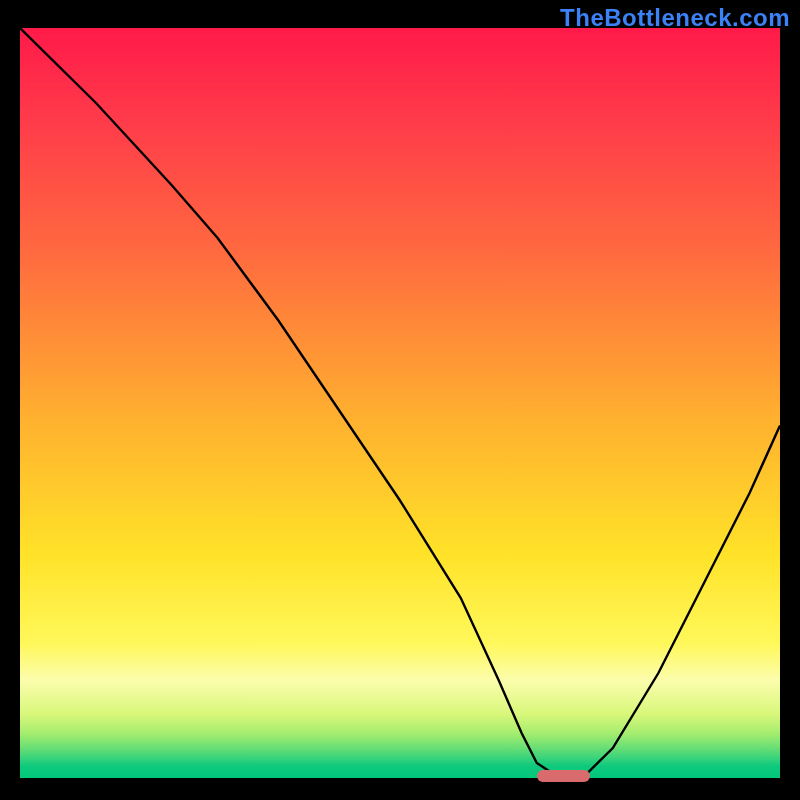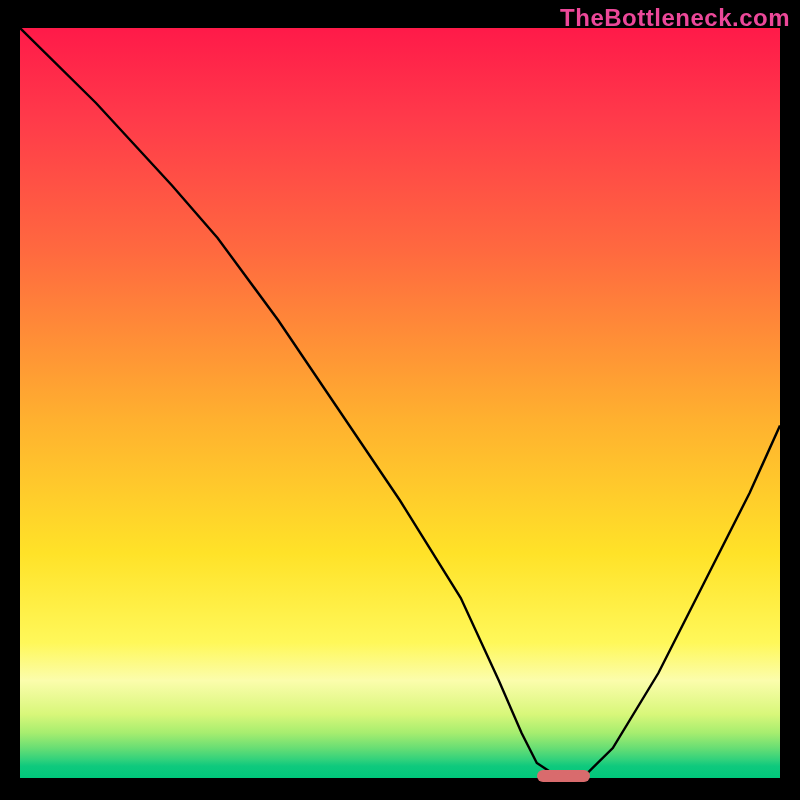--- a/index.html
+++ b/index.html
@@ -14,21 +14,21 @@
   .frame {
     position: relative;
     width: 800px;
     height: 800px;
     background: #000;
   }
   .watermark {
     position: absolute;
     top: 4px;
     right: 10px;
-    color: #ec4899;
+    color: #3b82f6;
     font-size: 24px;
     font-weight: 600;
     letter-spacing: 0.5px;
     z-index: 10;
   }
   .plot-area {
     position: absolute;
     left: 20px;
     top: 28px;
     width: 760px;

